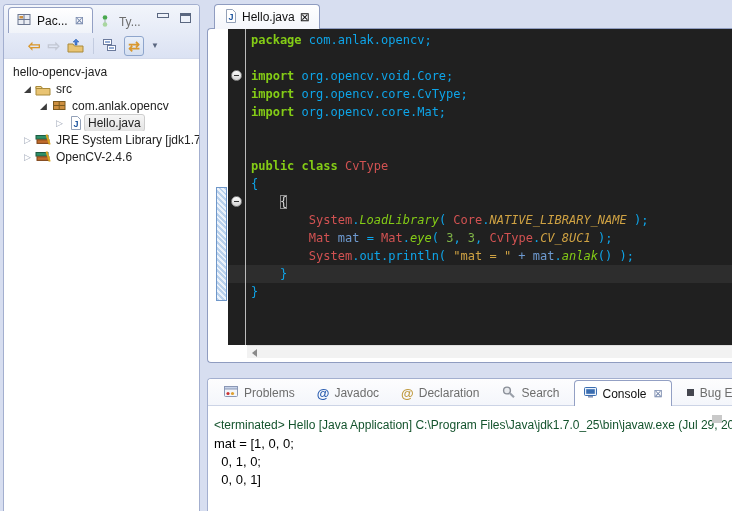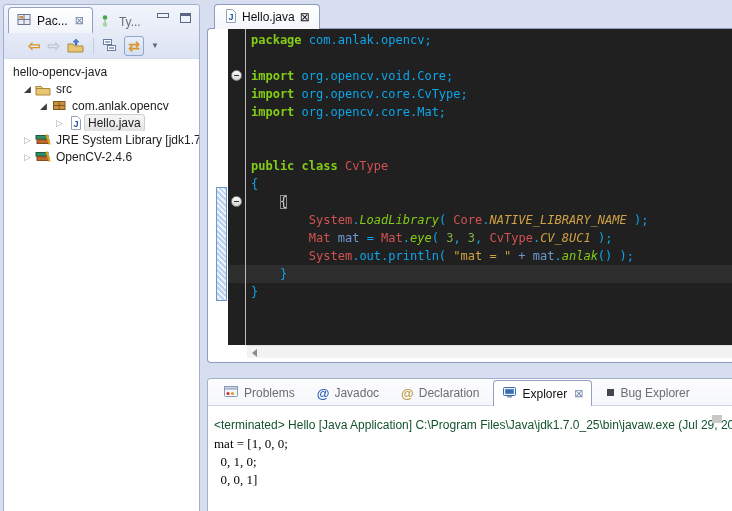--- a/index.html
+++ b/index.html
@@ -92,21 +92,21 @@
                   background:#ffffff; border:1px solid #a3afcf; border-right:none; border-bottom:none;
                   border-radius:4px 0 0 0; overflow:hidden; }
   #bt-tabrow { height:27px; display:flex; align-items:flex-end; padding-left:8px; gap:6px;
                border-bottom:1px solid #ccd4e6; background:linear-gradient(#fdfdfe,#f4f6fb); }
   #bt-tabrow .tab { height:24px; }
   #bt-tabrow .tab.active { height:26px; margin-bottom:-1px; background:#fff; z-index:2; }
   .at-blue { color:#2a5db0; font-weight:bold; font-size:13px; }
   .at-gold { color:#c09a3e; font-weight:bold; font-size:13px; }
   #console-toolbar-frag { position:absolute; right:10px; top:36px; width:10px; height:8px; background:#c9c9c9; }
   #console-status { margin:12px 0 0 6px; color:#14532d; white-space:nowrap; overflow:hidden; }
-  #console-output { margin:3px 0 0 6px; font-family:Liberation Serif, serif;
+  #console-output { margin:3px 0 0 6px; font-family:Liberation Sans, sans-serif;
                     font-size:13px; line-height:18px; color:#000; white-space:pre; }
 </style>
 </head>
 <body>
 
 <div id="app">
 
   <div id="left-panel">
     <div id="pe-header">
       <div id="pe-tabs">
@@ -272,27 +272,34 @@
           <span>Problems</span>
         </div>
         <div class="tab">
           <span><span class="at-blue">@</span></span>
           <span>Javadoc</span>
         </div>
         <div class="tab">
           <span><span class="at-gold">@</span></span>
           <span>Declaration</span>
         </div>
+        <div class="tab">
+          <span><svg width="15" height="14">
+              <circle cx="6" cy="5.5" r="3.4" fill="#e8eaee" stroke="#8a8f98" stroke-width="1.4"></circle>
+              <line x1="8.6" y1="8" x2="13" y2="12.3" stroke="#9aa0aa" stroke-width="2.2"></line>
+            </svg></span>
+          <span>Search</span>
+        </div>
         <div class="tab active">
           <span><svg width="15" height="13">
               <rect x="1.5" y="1.5" width="12" height="8" rx="1" fill="#eaf2fb" stroke="#3a6db0"></rect>
               <rect x="3.2" y="3.2" width="8.6" height="4.6" fill="#3a6db0"></rect>
               <rect x="5" y="10" width="5" height="1.6" fill="#8a97b5"></rect>
             </svg></span>
-          <span>Explorer</span>
+          <span>Console</span>
           <span class="close">⊠</span>
         </div>
         <div class="tab">
           <span><svg width="9" height="10">
               <rect x="1" y="2" width="7" height="7" fill="#44464f"></rect>
             </svg></span>
           <span>Bug Explorer</span>
         </div>
       </div>
     <div id="console-toolbar-frag"></div>

